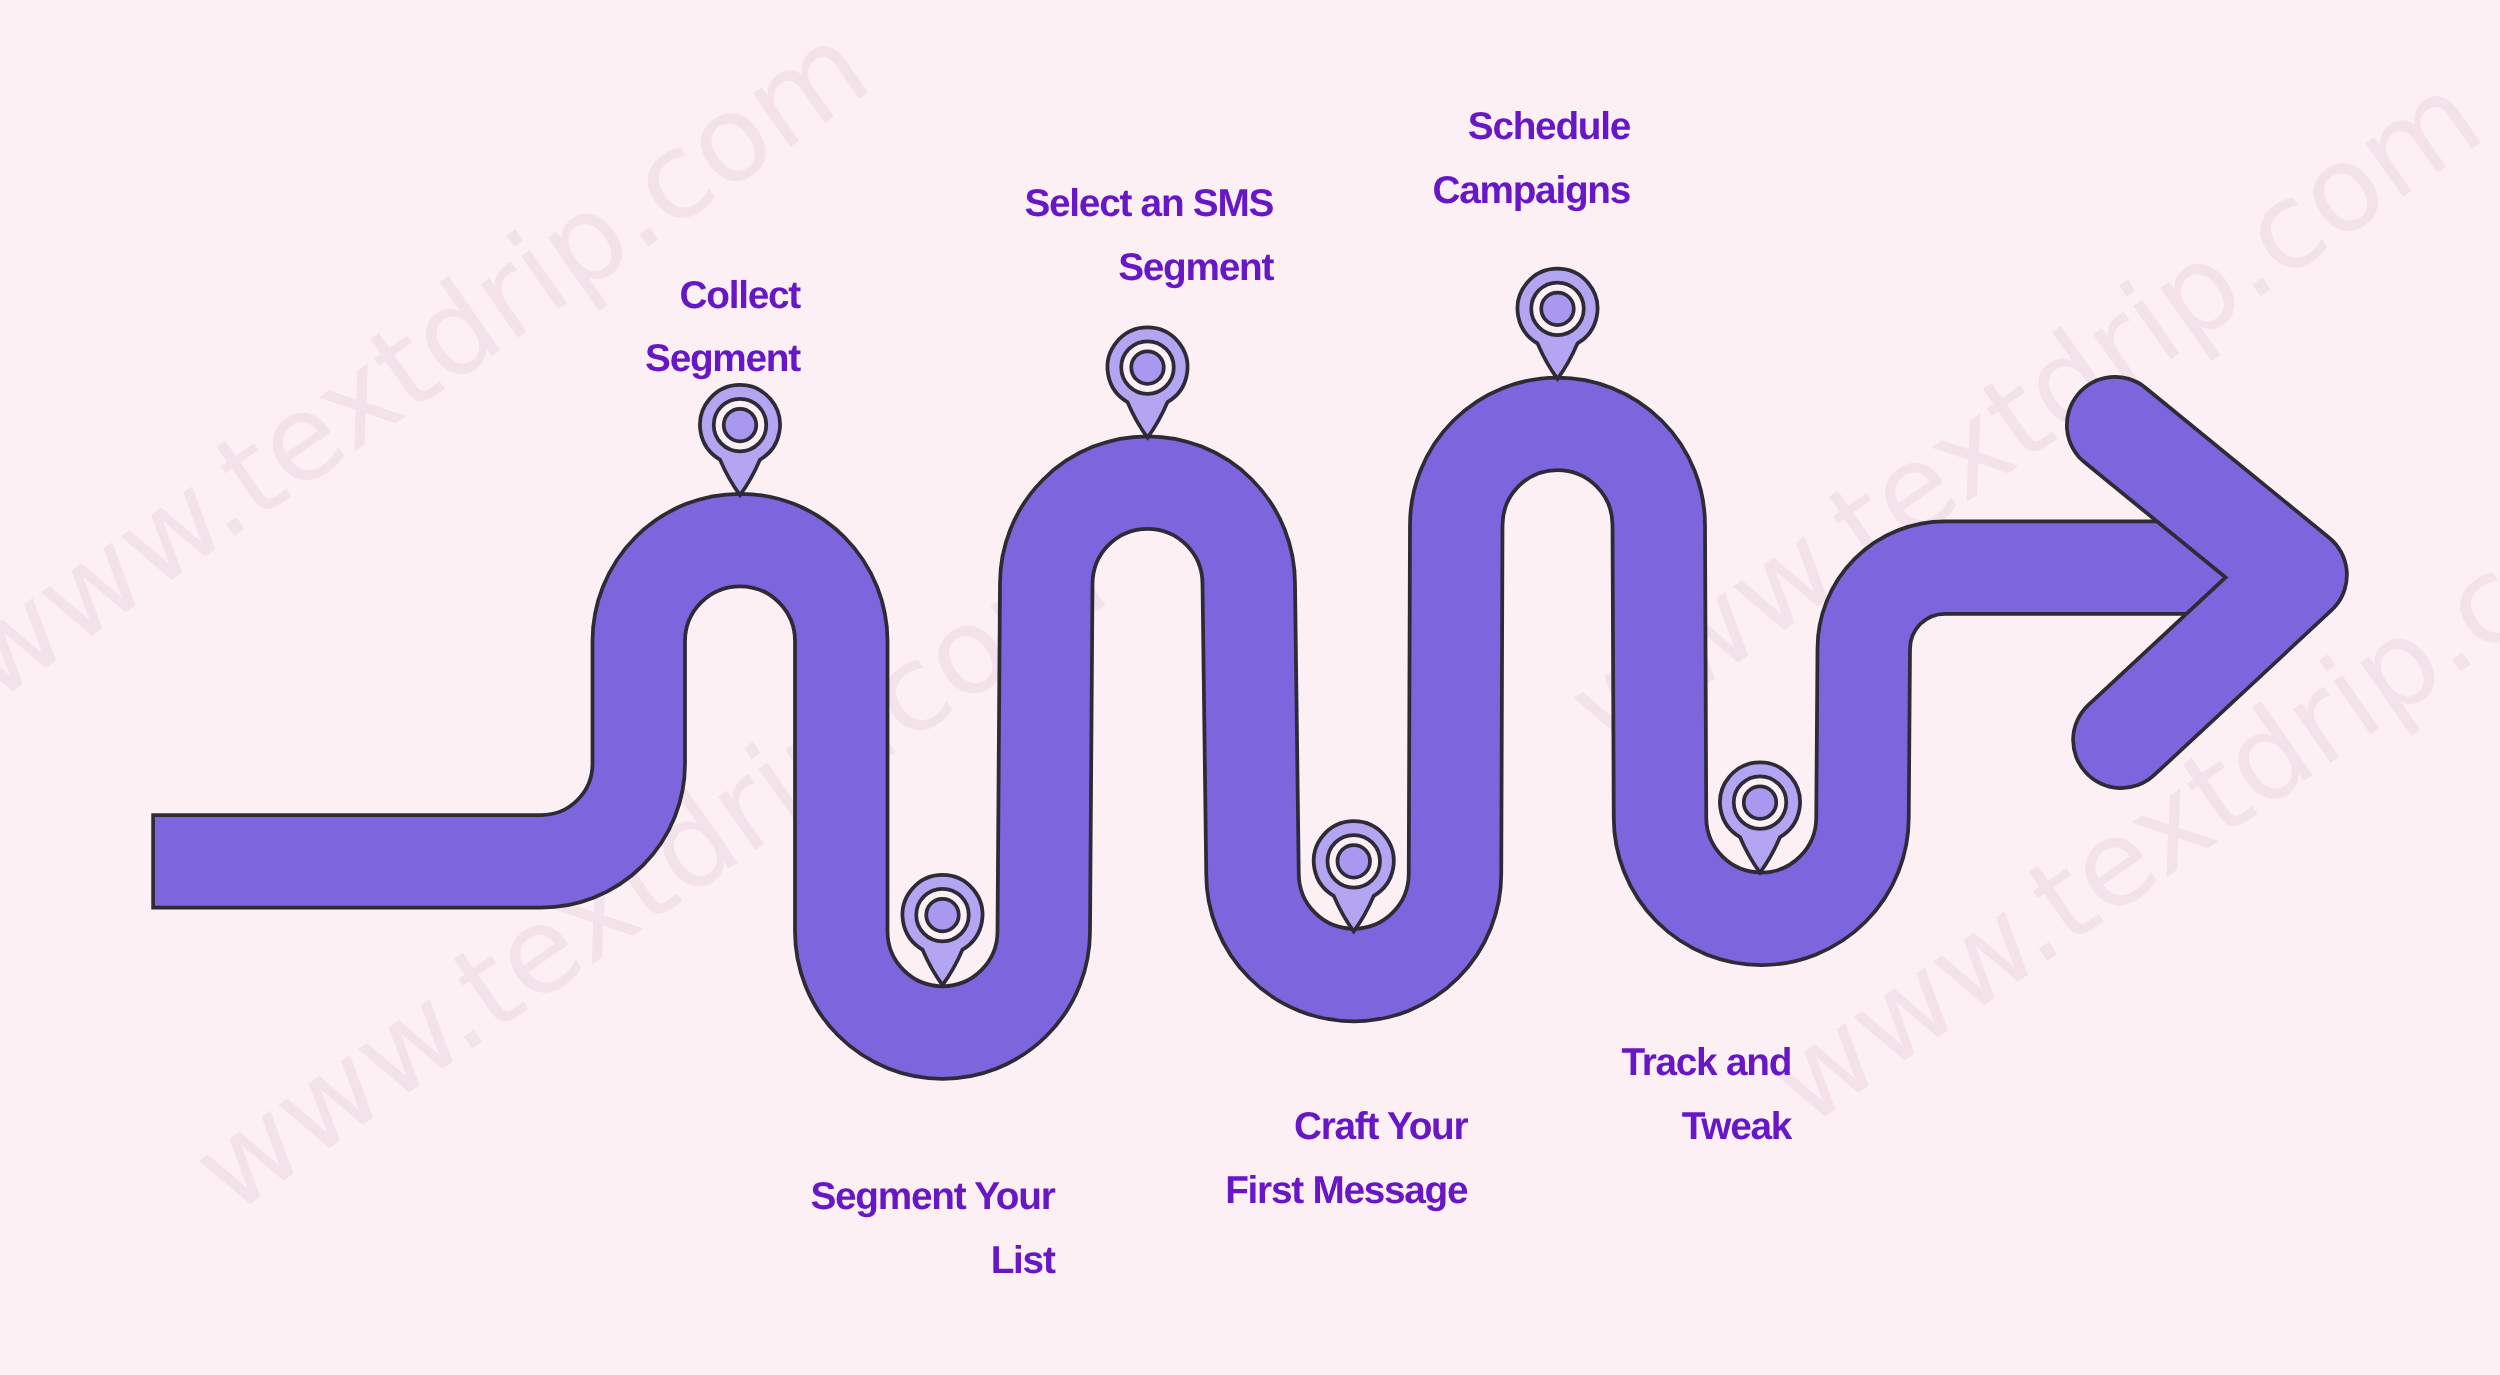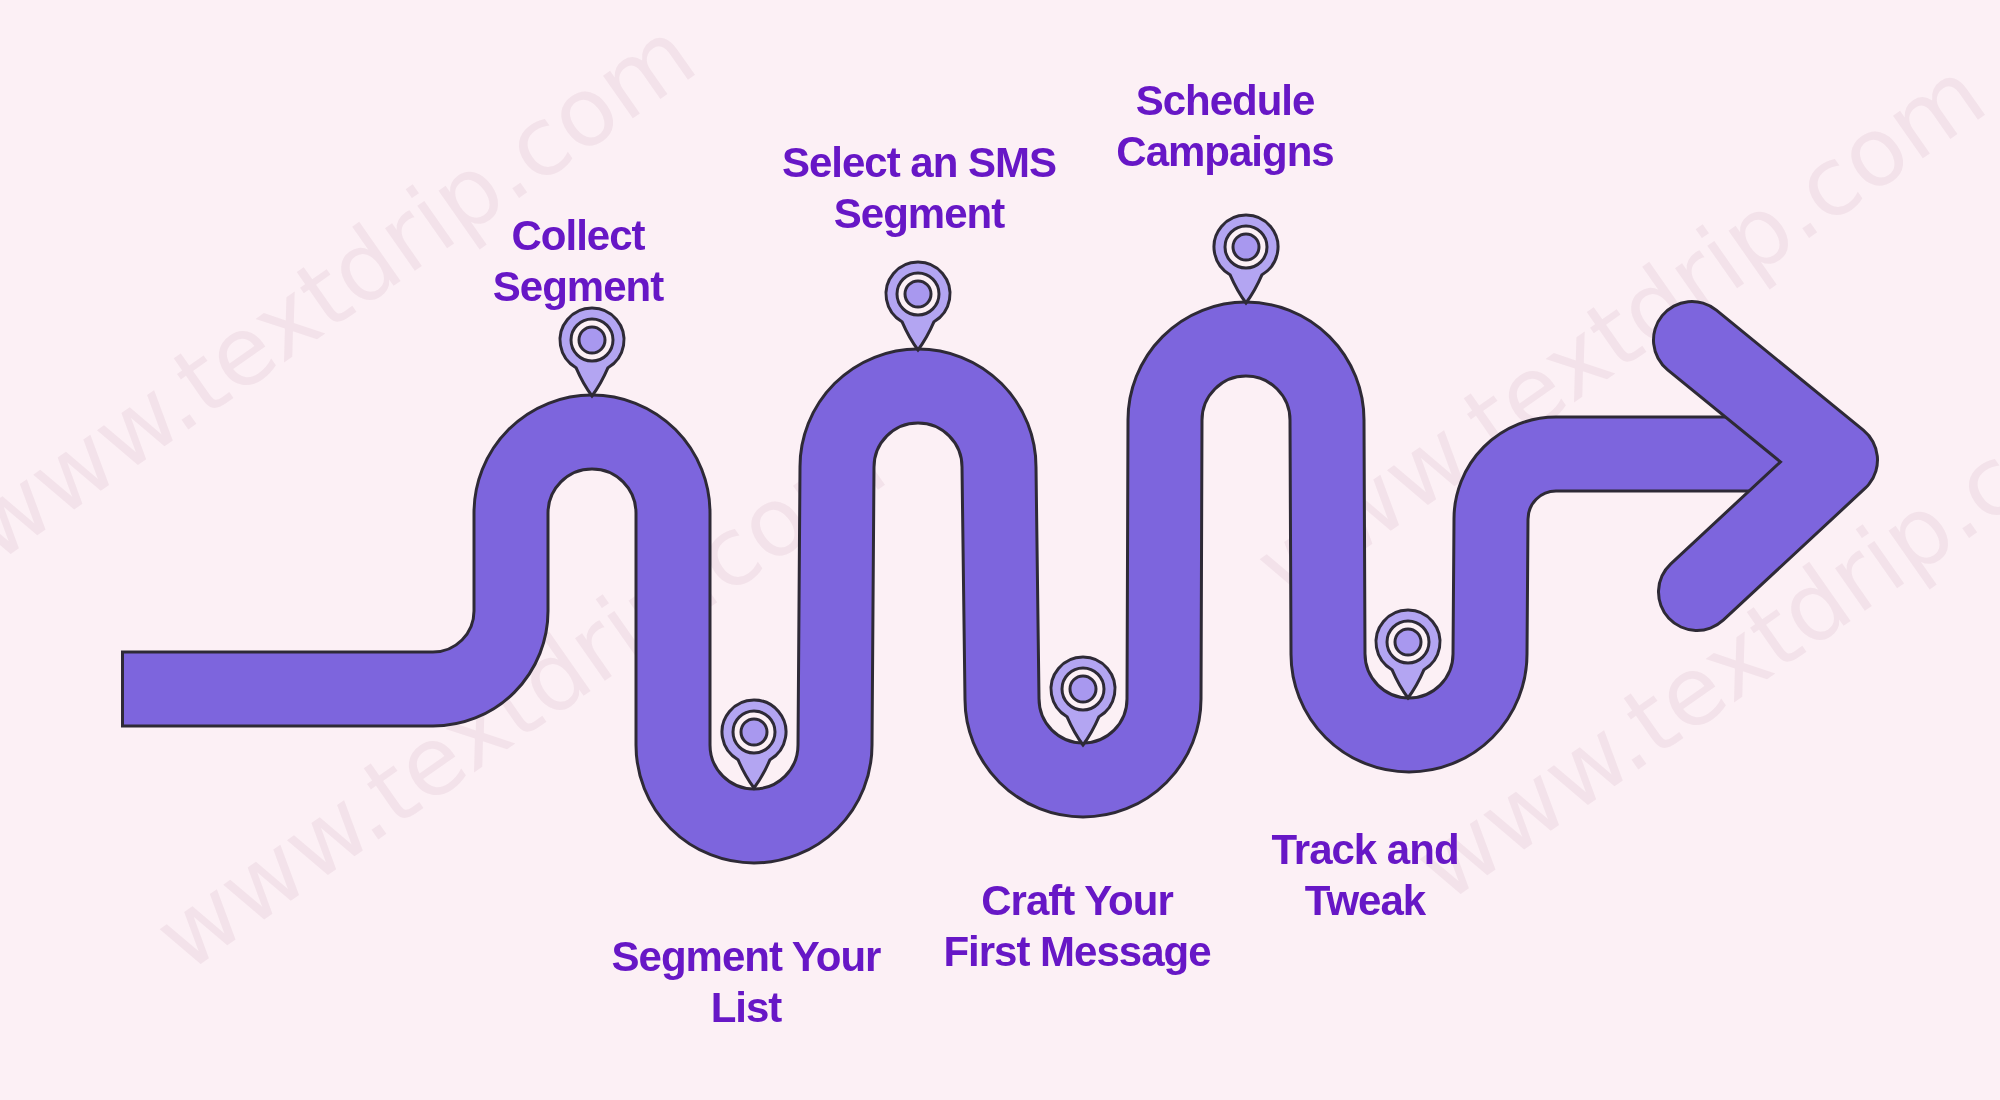--- a/index.html
+++ b/index.html
@@ -38,23 +38,23 @@
   .wm-d { left: 520px;  top: 700px; }
   .roadmap-svg {
     position: absolute;
     left: 0; top: 0;
     width: 2000px;
     height: 1100px;
   }
   .step-label {
     position: absolute;
     transform: translate(-50%,-50%);
-    text-align: center;
+    text-align: right;
     color: var(--label-purple);
-    font-size: 42px;
+    font-size: 31px;
     font-weight: 700;
     line-height: 51px;
     letter-spacing: -1px;
     white-space: nowrap;
   }
   .step-label span { display: block; }
   .s1 { left: 578px;  top: 217px; margin-top: 44px; }
   .s2 { left: 919px;  top: 188px; }
   .s3 { left: 1225px; top: 126px; }
   .s4 { left: 746px;  top: 982px; }

